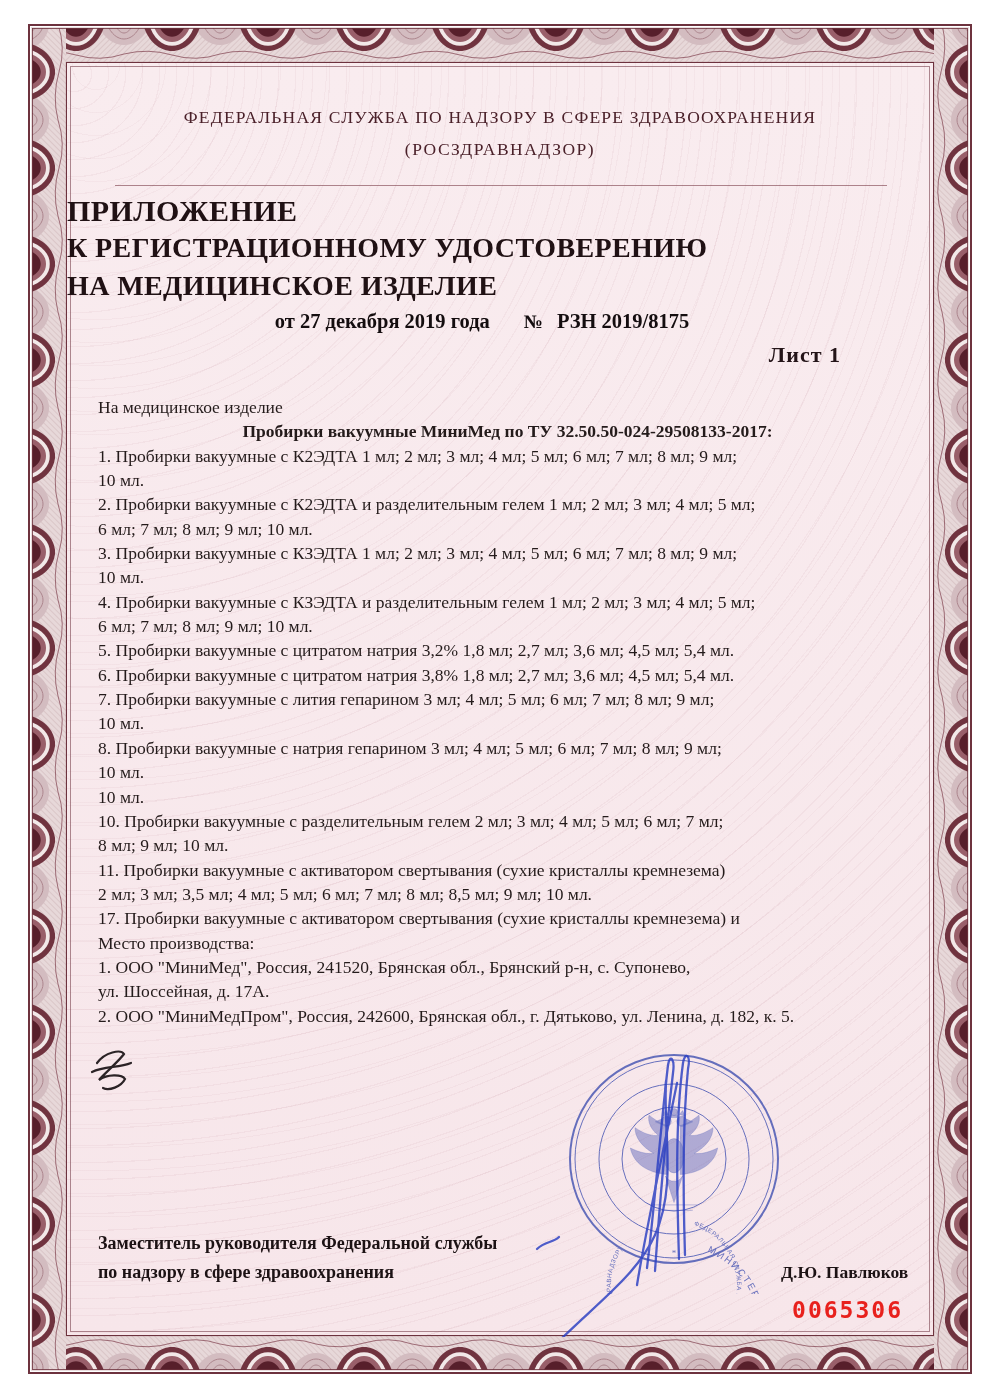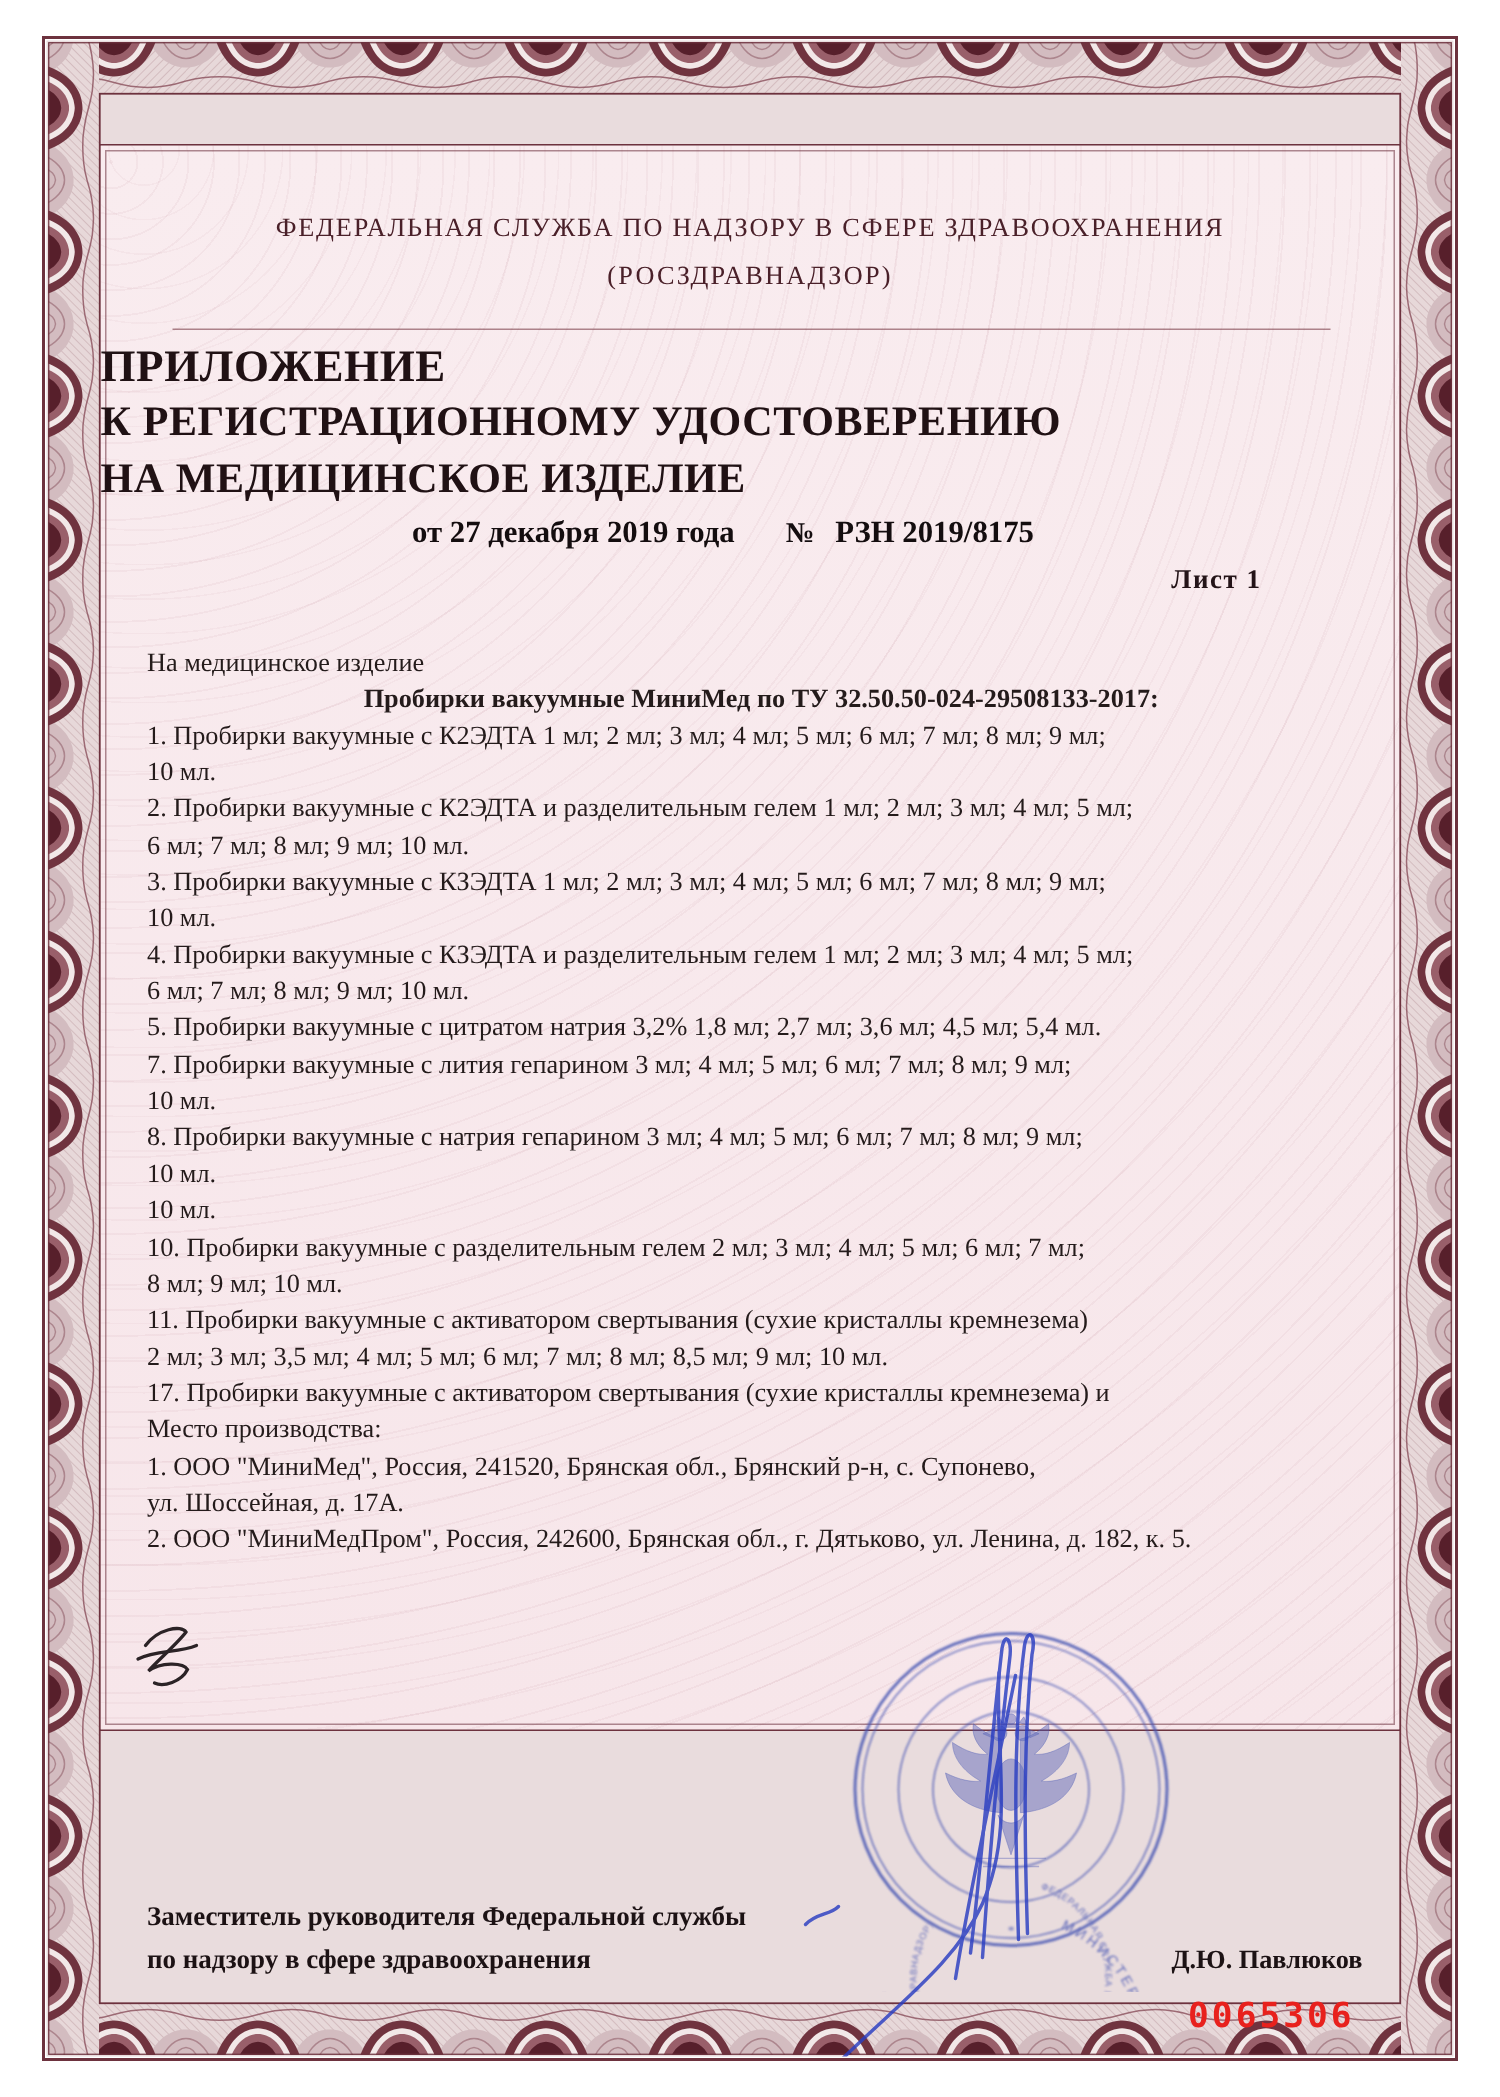--- a/index.html
+++ b/index.html
@@ -1,40 +1,40 @@
 <!DOCTYPE html>
 <html><head>
 <meta charset="utf-8">
 <style>
   html,body{margin:0;padding:0;background:#fff;}
   .page{position:relative;width:1000px;height:1398px;background:#ffffff;overflow:hidden;
         font-family:"Liberation Serif","DejaVu Serif",serif;}
   .frame{position:absolute;left:28px;top:24px;width:944px;height:1350px;z-index:1;}
-  .paper{position:absolute;left:66px;top:62px;width:868px;height:1058px;z-index:2;
+  .paper{position:absolute;left:66px;top:62px;width:868px;height:1274px;z-index:2;
          background:
            repeating-radial-gradient(circle at 7px 11px, rgba(150,70,90,.055) 0 1.2px, transparent 1.2px 17px),
            repeating-radial-gradient(circle at 29px 3px, rgba(150,70,90,.045) 0 1px, transparent 1px 23px),
            linear-gradient(180deg,#f9ecef,#f7e6ea);
-         border:1px solid #6d323e;box-sizing:border-box;margin-top:34px;}
+         border:1px solid #6d323e;box-sizing:border-box;}
   .paper::before{content:'';position:absolute;inset:3px;border:1px solid rgba(109,50,62,.55);pointer-events:none;}
   .agency{position:absolute;left:0;width:100%;text-align:center;color:#4a2029;
           font-size:17.5px;letter-spacing:1.2px;white-space:nowrap;}
   .a1{top:44px;}
   .a2{top:76px;letter-spacing:1.5px;}
   .rule{position:absolute;top:122px;left:48px;width:772px;border-top:1px solid rgba(122,60,72,.6);}
   .title{position:absolute;left:0;width:100%;text-align:left;color:#201114;font-weight:bold;
          font-size:28px;letter-spacing:.4px;white-space:nowrap;}
   .t1{top:131px;font-size:30px;}
   .t2{top:169px;}
   .t3{top:207px;}
   .dateline{position:absolute;top:247px;left:0;width:100%;text-align:center;color:#140d0f;
             font-weight:bold;font-size:20.5px;white-space:nowrap;transform:translateX(-18px);}
   .dateline .numsign{margin-left:34px;font-size:19px;}
   .dateline .numval{margin-left:14px;}
-  .sheet{position:absolute;top:279px;right:92px;font-weight:bold;font-size:18px;color:#241418;letter-spacing:1px;text-align:center;}
+  .sheet{position:absolute;top:279px;right:92px;font-weight:bold;font-size:22px;color:#241418;letter-spacing:1px;text-align:center;}
   .bodytext{position:absolute;top:332px;left:31px;right:16px;color:#241b1b;font-size:17.5px;}
   .bodytext .line{line-height:24.35px;white-space:nowrap;}
   .bodytext .b{font-weight:bold;text-align:center;}
   .sigline{position:absolute;left:31px;font-weight:bold;font-size:18px;color:#1c1214;white-space:nowrap;}
   .s1{top:1170px;}
   .s2{top:1199px;}
   .signame{position:absolute;top:1199px;left:714px;font-weight:bold;font-size:17.5px;color:#1c1214;white-space:nowrap;}
   .serial{position:absolute;top:1234px;right:30px;z-index:5;color:#e8211d;
           font-family:"DejaVu Sans Mono",monospace;font-weight:bold;font-size:23px;letter-spacing:2px;}
   .stamp{position:absolute;left:472px;top:961px;width:270px;height:270px;z-index:3;opacity:.84;}
@@ -112,20 +112,21 @@
         <div class="line b">Пробирки вакуумные МиниМед по ТУ 32.50.50-024-29508133-2017:</div>
         <div class="line">1. Пробирки вакуумные с К2ЭДТА 1 мл; 2 мл; 3 мл; 4 мл; 5 мл; 6 мл; 7 мл; 8 мл; 9 мл;</div>
         <div class="line">10 мл.</div>
         <div class="line">2. Пробирки вакуумные с К2ЭДТА и разделительным гелем 1 мл; 2 мл; 3 мл; 4 мл; 5 мл;</div>
         <div class="line">6 мл; 7 мл; 8 мл; 9 мл; 10 мл.</div>
         <div class="line">3. Пробирки вакуумные с КЗЭДТА 1 мл; 2 мл; 3 мл; 4 мл; 5 мл; 6 мл; 7 мл; 8 мл; 9 мл;</div>
         <div class="line">10 мл.</div>
         <div class="line">4. Пробирки вакуумные с КЗЭДТА и разделительным гелем 1 мл; 2 мл; 3 мл; 4 мл; 5 мл;</div>
         <div class="line">6 мл; 7 мл; 8 мл; 9 мл; 10 мл.</div>
         <div class="line">5. Пробирки вакуумные с цитратом натрия 3,2% 1,8 мл; 2,7 мл; 3,6 мл; 4,5 мл; 5,4 мл.</div>
+        <div class="line">6. Пробирки вакуумные с цитратом натрия 3,8% 1,8 мл; 2,7 мл; 3,6 мл; 4,5 мл; 5,4 мл.</div>
         <div class="line">7. Пробирки вакуумные с лития гепарином 3 мл; 4 мл; 5 мл; 6 мл; 7 мл; 8 мл; 9 мл;</div>
         <div class="line">10 мл.</div>
         <div class="line">8. Пробирки вакуумные с натрия гепарином 3 мл; 4 мл; 5 мл; 6 мл; 7 мл; 8 мл; 9 мл;</div>
         <div class="line">10 мл.</div>
         <div class="line">10 мл.</div>
         <div class="line">10. Пробирки вакуумные с разделительным гелем 2 мл; 3 мл; 4 мл; 5 мл; 6 мл; 7 мл;</div>
         <div class="line">8 мл; 9 мл; 10 мл.</div>
         <div class="line">11. Пробирки вакуумные с активатором свертывания (сухие кристаллы кремнезема)</div>
         <div class="line">2 мл; 3 мл; 3,5 мл; 4 мл; 5 мл; 6 мл; 7 мл; 8 мл; 8,5 мл; 9 мл; 10 мл.</div>
         <div class="line">17. Пробирки вакуумные с активатором свертывания (сухие кристаллы кремнезема) и</div>

